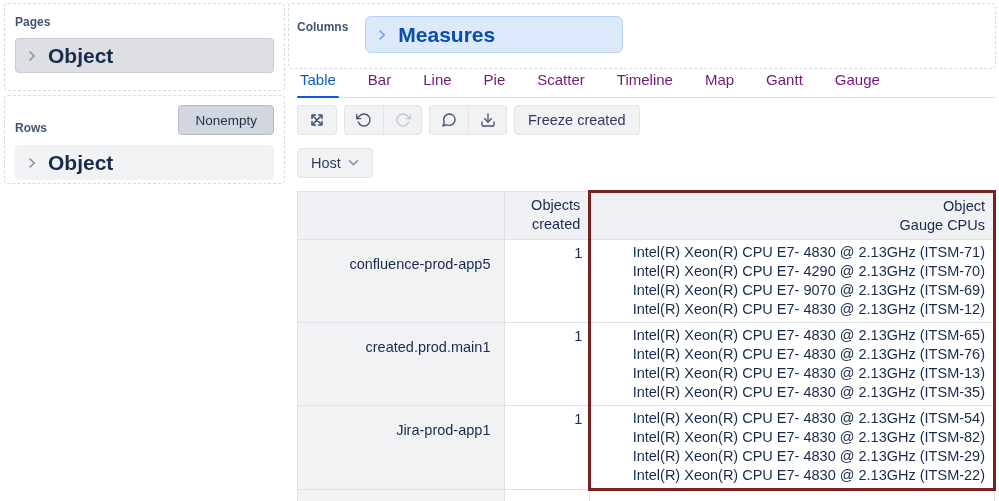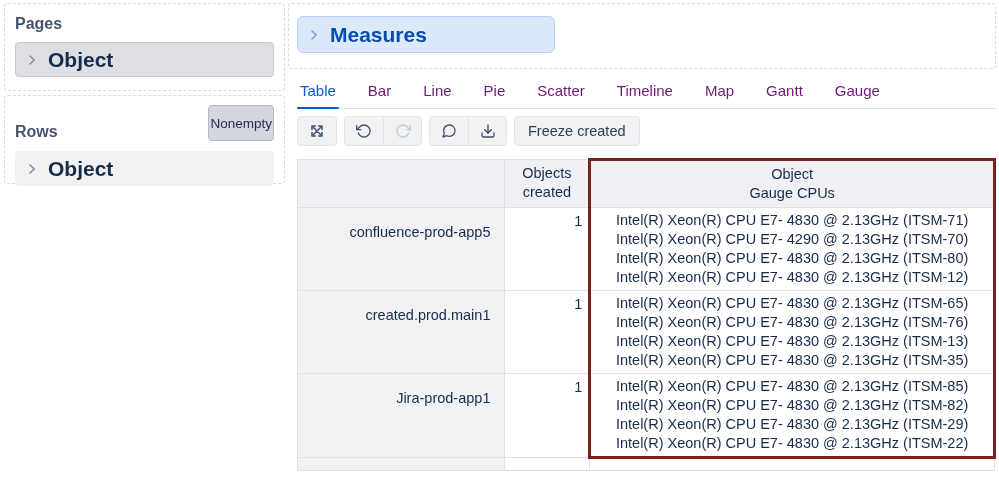--- a/index.html
+++ b/index.html
@@ -4,42 +4,42 @@
 <style>
   * { box-sizing: border-box; margin: 0; padding: 0; }
   html, body { width: 999px; height: 501px; overflow: hidden; background: #fff;
     font-family: "Liberation Sans", sans-serif; color: #172b4d; }
 
   
   .left-panel { position: absolute; left: 4px; top: 3px; width: 281px; }
   .dash-box { border: 1px dashed #d7dbe2; border-radius: 4px; background: #fff; }
   .pages-box { height: 88px; padding: 11px 10px; }
   .rows-box  { height: 89px; padding: 9px 10px; margin-top: 4px; }
-  .box-title { font-size: 16px; font-weight: 600; color: #44546f; }
+  .box-title { font-size: 12px; font-weight: 600; color: #44546f; }
   .rows-head { display: flex; justify-content: space-between; align-items: flex-end; }
 
   .chip { display: flex; align-items: center; gap: 11px; height: 35px;
     padding: 0 12px; border-radius: 4px; font-size: 21px; font-weight: 600;
     color: #172b4d; cursor: pointer; }
   .chip-gray-dark  { margin-top: 9px;  background: #dddfe4; border: 1px solid #c8ccd3; }
   .chip-gray-light { margin-top: 10px; background: #f1f2f4; border: 1px solid #f1f2f4; }
 
-  .nonempty-btn { height: 36px; padding: 0 1px; font-size: 13.5px; font-weight: 400;
+  .nonempty-btn { height: 30px; padding: 0 16px; font-size: 13.5px; font-weight: 400;
     color: #25324d; background: #d2d6de; border: 1px solid #b3b9c4; border-radius: 4px;
     cursor: pointer; font-family: inherit; }
 
   
   .right-panel { position: absolute; left: 288px; top: 3px; width: 708px; }
   .columns-box { height: 66px; padding: 11px 8px; display: flex; gap: 17px; }
   .columns-box .box-title { padding-top: 5px; }
   .chip-measures { width: 258px; height: 37px; margin-top: 1px; background: #dbe9fb;
     border: 1px solid #b7d2f6; border-radius: 6px; color: #0b4dad; }
 
   
-  .tabs { margin-top: 11px; margin-left: 9px; border-bottom: 1px solid #dfe1e6;
+  .tabs { margin-left: 9px; border-bottom: 1px solid #dfe1e6;
     display: flex; gap: 26px; }
   .tab { font-size: 15px; color: #701a75; padding: 2px 3px 9px 3px; cursor: pointer;
     position: relative; }
   .tab.active { color: #0b5bd3; font-weight: 500; }
   .tab.active::after { content: ""; position: absolute; left: 0; right: 0; bottom: -1px;
     height: 2px; background: #0b5bd3; border-radius: 1px; }
 
   
   .toolbar { margin: 7px 0 0 9px; display: flex; gap: 7px; height: 30px; }
   .btn-group { display: flex; background: #f1f2f4; border: 1px solid #e2e4e8;
@@ -48,21 +48,21 @@
     justify-content: center; background: transparent; border: none; cursor: pointer; }
   .icon-btn + .icon-btn { border-left: 1px solid #e2e4e8; }
   .text-btn { display: flex; align-items: center; gap: 7px; height: 30px;
     padding: 0 13px; background: #f1f2f4; border: 1px solid #e2e4e8; border-radius: 4px;
     font-size: 14.5px; color: #2e3e5c; cursor: pointer; font-family: inherit; }
   .dim-row { margin: 13px 0 0 9px; }
 
   
   .report-table { margin: 12px 0 0 9px; border-collapse: collapse; font-size: 14.5px; }
   .report-table th, .report-table td { border: 1px solid #dfe1e6; vertical-align: top;
-    text-align: center; font-weight: 400; }
+    text-align: right; font-weight: 400; }
   .report-table th { background: #eff1f4; padding: 4px 8px; line-height: 19px; height: 48px; }
   .rowlabel { background: #f1f2f4; text-align: right !important; padding: 16px 14px 4px 8px;
     cursor: pointer; }
   .val { text-align: right !important; padding: 5px 6px 4px 8px; }
   .cpus { padding: 3px 8px; line-height: 19px; white-space: nowrap; }
 
   
   .hl    { border-left: 3px solid #7b2020 !important; border-right: 3px solid #7b2020 !important; }
   .hl-t  { border-top: 3px solid #7b2020 !important; }
   .hl-b  { border-bottom: 3px solid #7b2020 !important; }
@@ -96,20 +96,21 @@
         </svg>
       <span>Object</span>
     </div>
   </div>
 
 </div>
 
 <div class="right-panel">
 
   <div class="dash-box columns-box">
+    <div class="box-title">Columns</div>
     <div class="chip chip-measures">
       <svg class="chev" width="9" height="12" viewBox="0 0 9 12">
           <path d="M2 2l4.2 4L2 10" stroke="#6f9fe8" stroke-width="1.6" fill="none" stroke-linecap="round" stroke-linejoin="round"></path>
         </svg>
       <span>Measures</span>
     </div>
   </div>
 
   <div class="tabs">
     <span class="tab active">Table</span>
@@ -158,20 +159,28 @@
             <polyline points="7 10 12 15 17 10"></polyline>
             <line x1="12" y1="3" x2="12" y2="15"></line>
         </svg>
       </button>
     </div>
     <button class="text-btn">
       <span>Freeze created</span>
     </button>
   </div>
 
+  <div class="dim-row">
+    <button class="text-btn">
+      <span>Host</span>
+      <svg class="chev" width="11" height="8" viewBox="0 0 11 8">
+          <path d="M1.5 1.8l4 4 4-4" stroke="#8590a2" stroke-width="1.6" fill="none" stroke-linecap="round" stroke-linejoin="round"></path>
+        </svg>
+    </button>
+  </div>
 
   <table class="report-table">
     <colgroup>
         <col style="width:208px">
         <col style="width:85px">
         <col style="width:405px">
       </colgroup>
     <thead>
       <tr>
         <th></th>
@@ -182,39 +191,39 @@
         </th>
       </tr>
     </thead>
     <tbody>
       <tr>
         <td class="rowlabel">confluence-prod-app5</td>
         <td class="val">1</td>
         <td class="cpus hl">
           <span style="display:block">Intel(R) Xeon(R) CPU E7- 4830 @ 2.13GHz (ITSM-71)</span>
           <span style="display:block">Intel(R) Xeon(R) CPU E7- 4290 @ 2.13GHz (ITSM-70)</span>
-          <span style="display:block">Intel(R) Xeon(R) CPU E7- 4830 @ 2.13GHz (ITSM-80)</span>
+          <span style="display:block">Intel(R) Xeon(R) CPU E7- 9070 @ 2.13GHz (ITSM-69)</span>
           <span style="display:block">Intel(R) Xeon(R) CPU E7- 4830 @ 2.13GHz (ITSM-12)</span>
         </td>
       </tr>
       <tr>
         <td class="rowlabel">created.prod.main1</td>
         <td class="val">1</td>
         <td class="cpus hl">
           <span style="display:block">Intel(R) Xeon(R) CPU E7- 4830 @ 2.13GHz (ITSM-65)</span>
           <span style="display:block">Intel(R) Xeon(R) CPU E7- 4830 @ 2.13GHz (ITSM-76)</span>
           <span style="display:block">Intel(R) Xeon(R) CPU E7- 4830 @ 2.13GHz (ITSM-13)</span>
           <span style="display:block">Intel(R) Xeon(R) CPU E7- 4830 @ 2.13GHz (ITSM-35)</span>
         </td>
       </tr>
       <tr>
         <td class="rowlabel">Jira-prod-app1</td>
         <td class="val">1</td>
         <td class="cpus hl hl-b">
-          <span style="display:block">Intel(R) Xeon(R) CPU E7- 4830 @ 2.13GHz (ITSM-85)</span>
+          <span style="display:block">Intel(R) Xeon(R) CPU E7- 4830 @ 2.13GHz (ITSM-54)</span>
           <span style="display:block">Intel(R) Xeon(R) CPU E7- 4830 @ 2.13GHz (ITSM-82)</span>
           <span style="display:block">Intel(R) Xeon(R) CPU E7- 4830 @ 2.13GHz (ITSM-29)</span>
           <span style="display:block">Intel(R) Xeon(R) CPU E7- 4830 @ 2.13GHz (ITSM-22)</span>
         </td>
       </tr>
       <tr class="sliver">
         <td class="rowlabel"></td>
         <td></td>
         <td></td>
       </tr>

